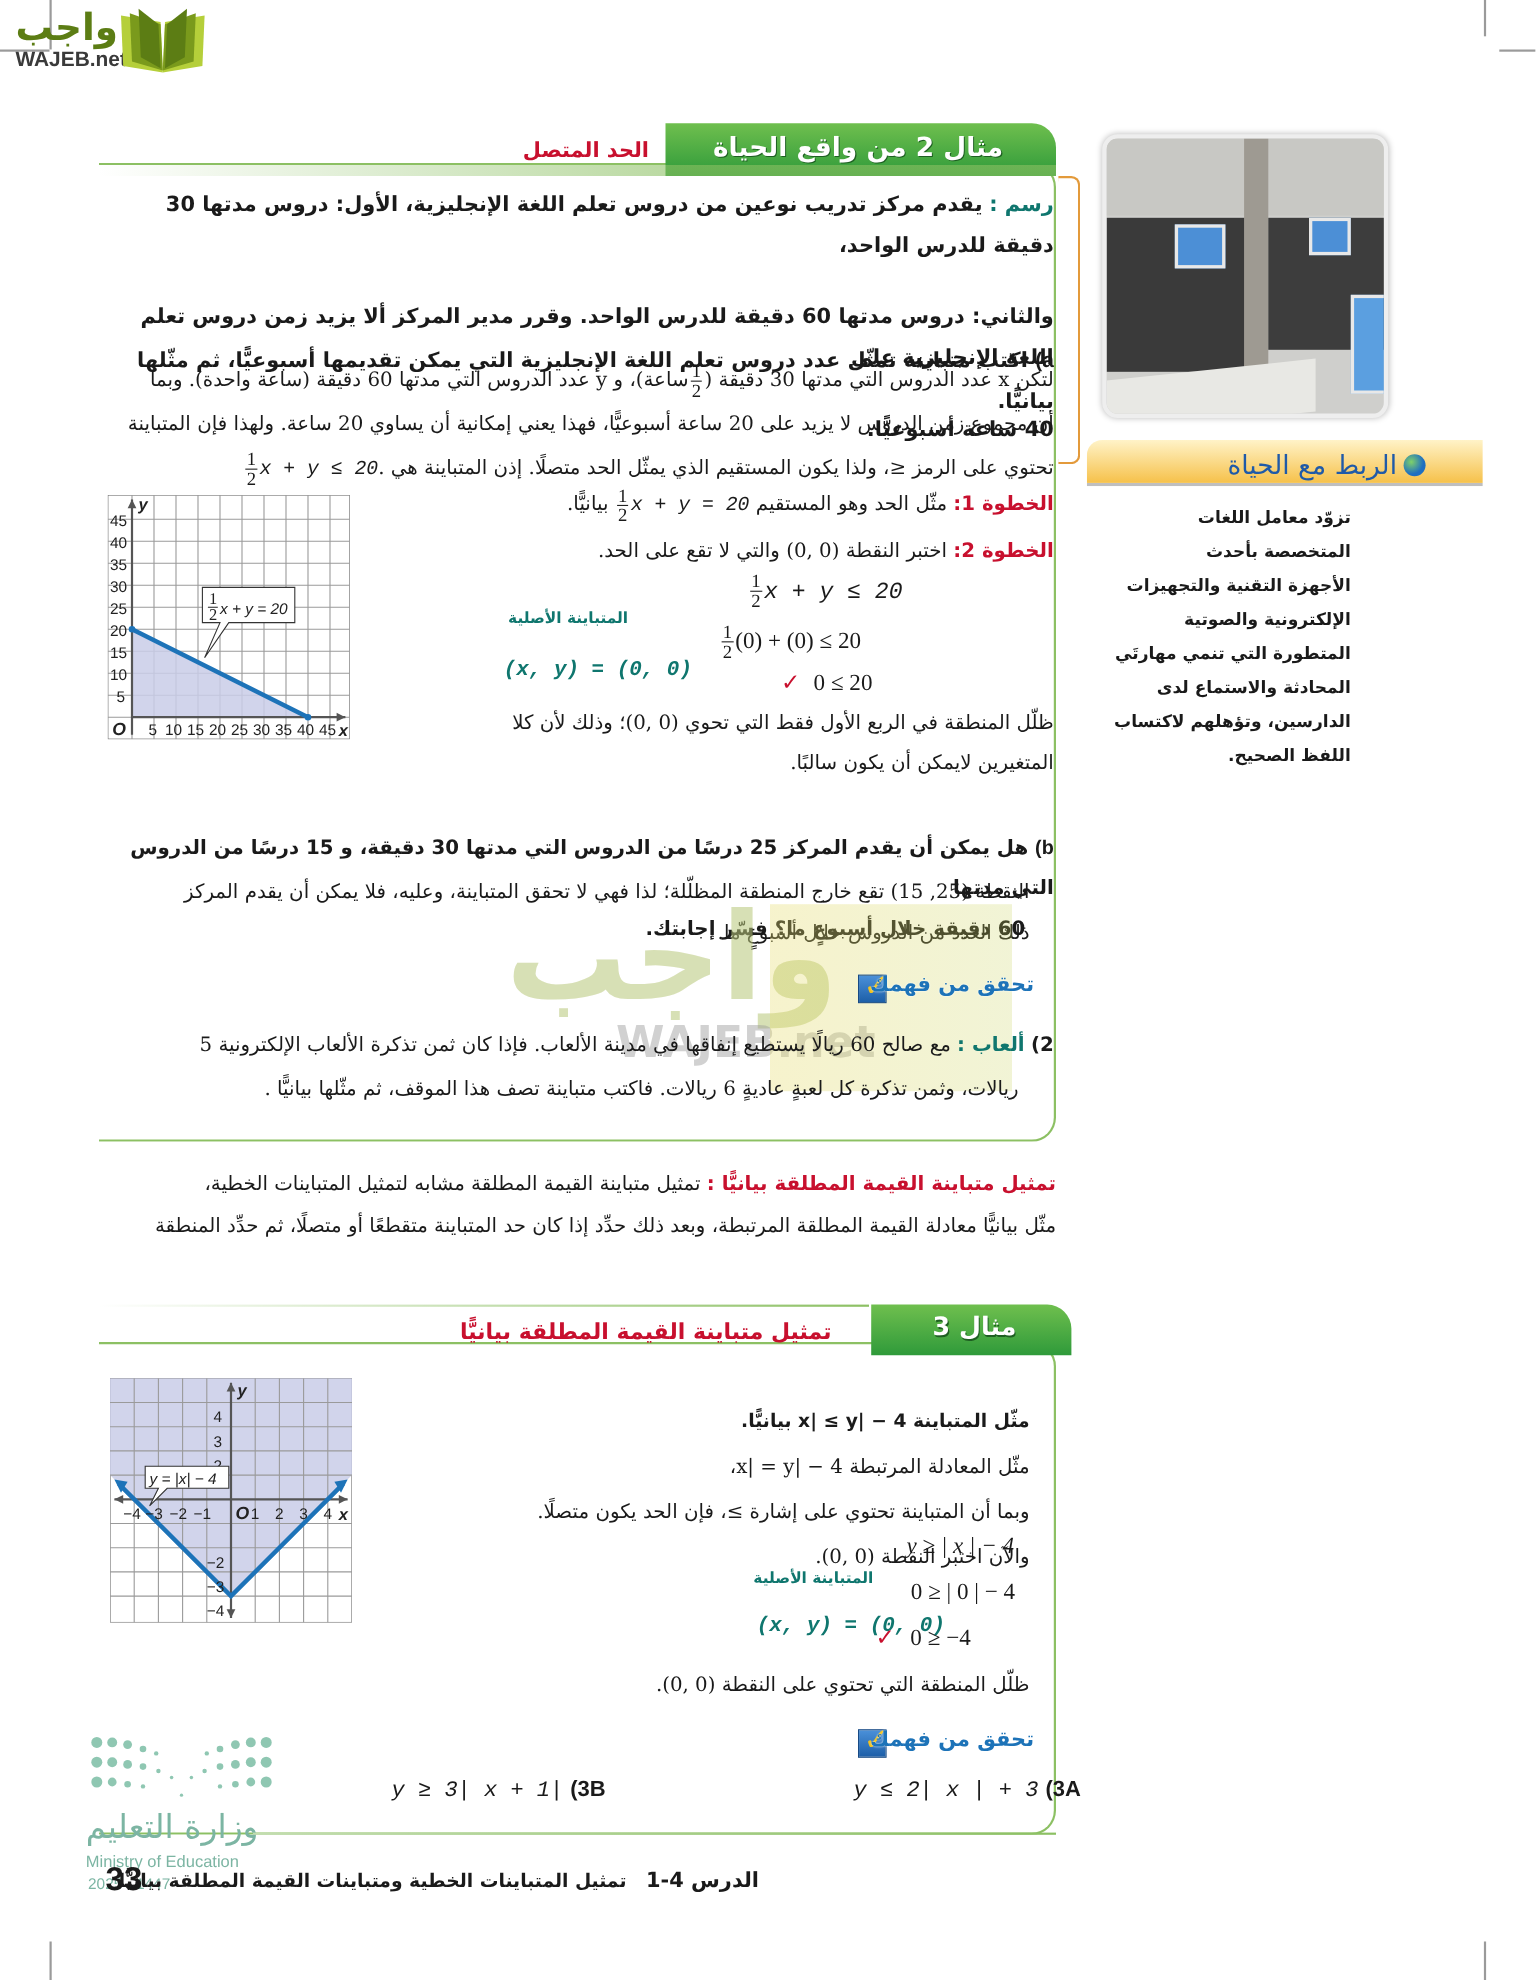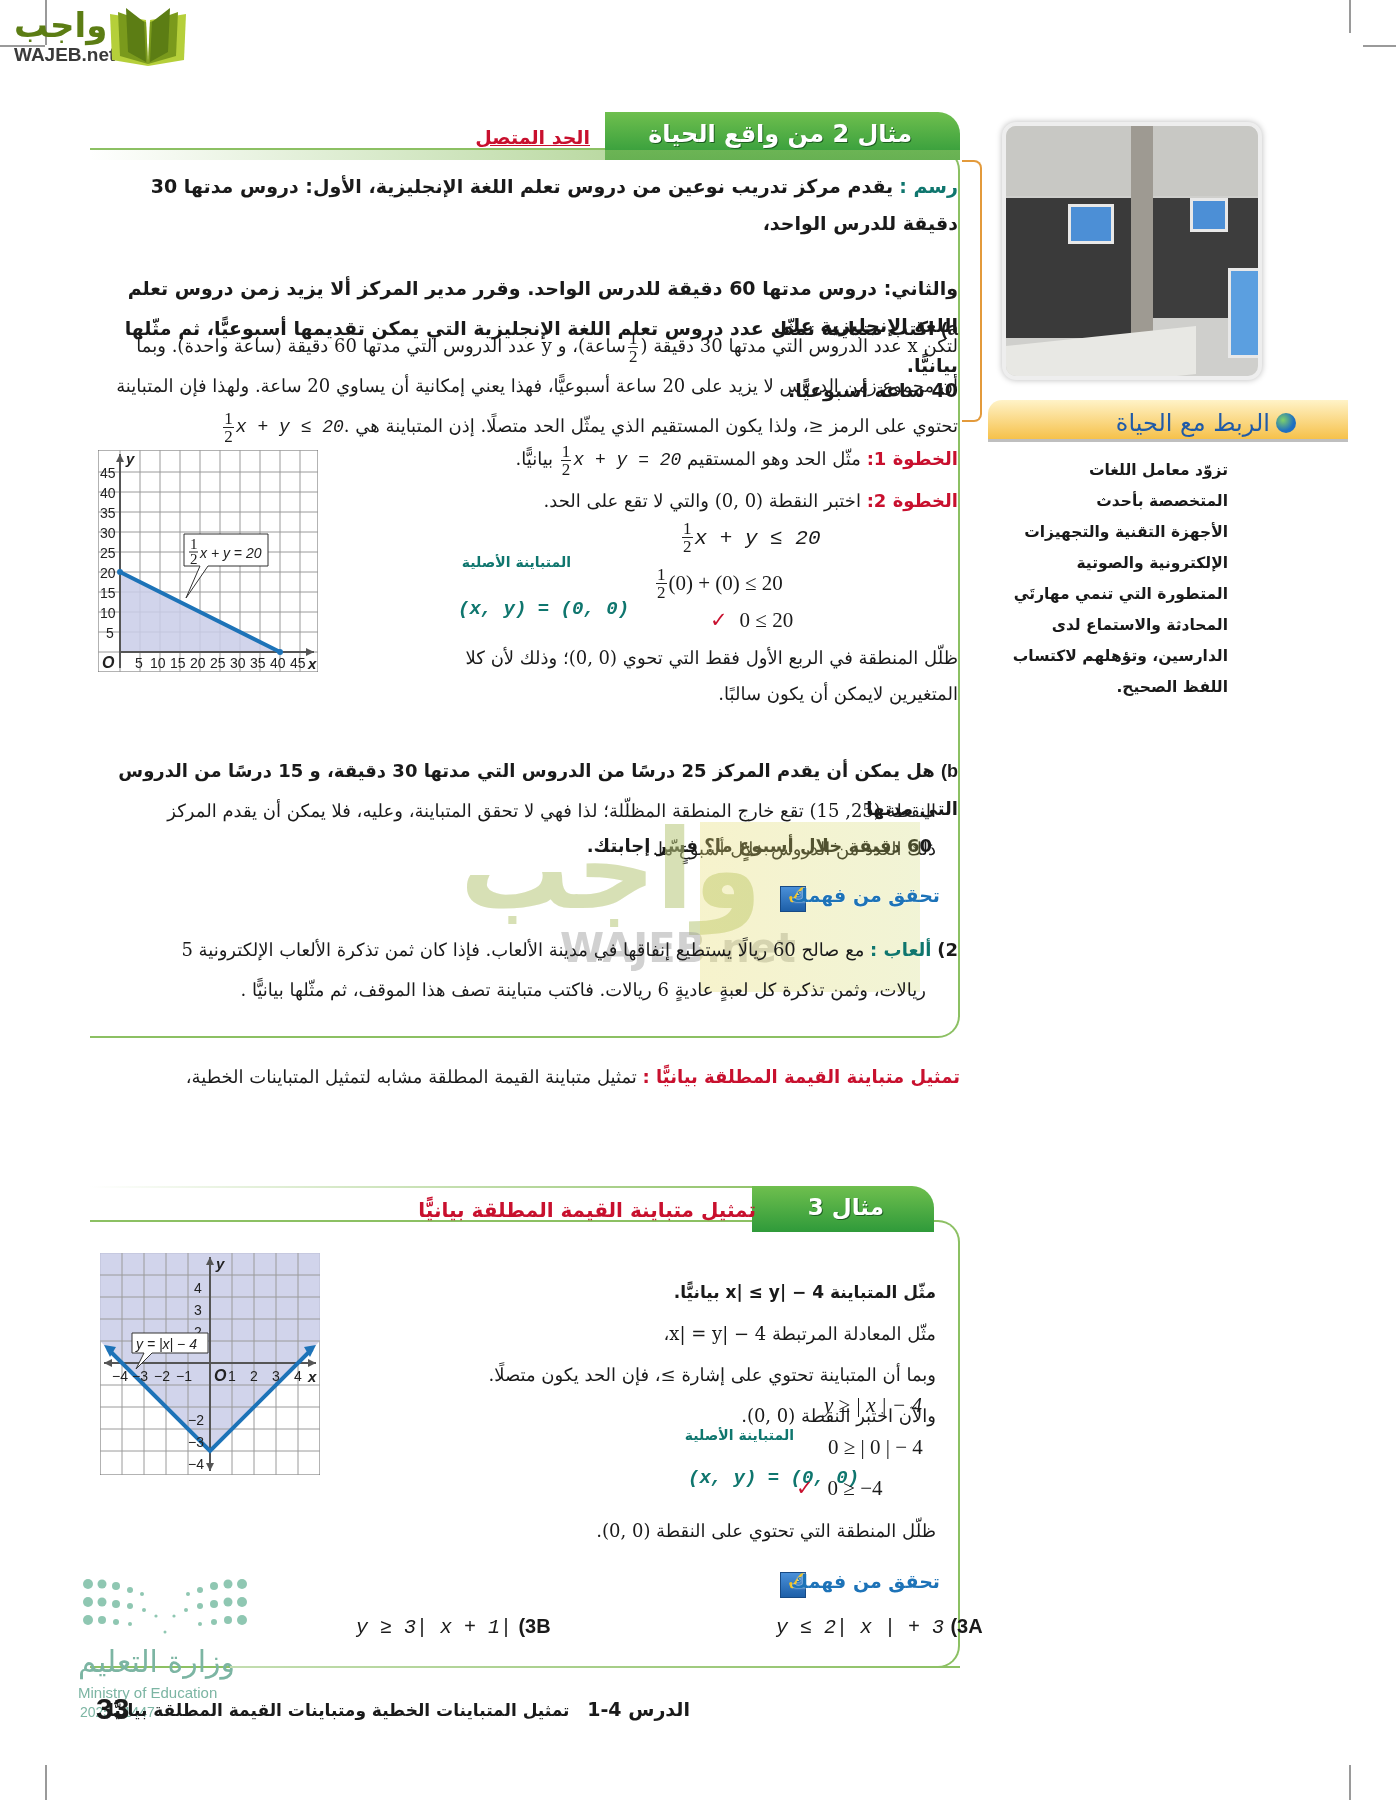--- a/index.html
+++ b/index.html
@@ -62,21 +62,21 @@
     <path d="M40 56 L22 46 L20 2 L38 16 Z" fill="#5c7d14"></path>
     <path d="M44 56 L62 46 L64 2 L46 16 Z" fill="#5c7d14"></path>
   </svg>
 </div>
 
 <div class="ex-box" style="left:90px;top:148px;width:870px;height:890px;"></div>
 <div class="ex-tab" style="left:605px;top:112px;width:355px;height:48px;">
   <div class="abs title rtl" style="right:48px;top:8px;font-size:24px;white-space:nowrap;">مثال 2 من واقع الحياة</div>
 </div>
 <div class="abs" style="left:90px;top:150px;width:870px;height:10px;background:linear-gradient(90deg,#ffffff,#8cc063 60%);border-radius:0 0 0 0;opacity:.6;"></div>
-<div class="abs ex-subtitle rtl" style="right:806px;top:126px;font-size:19px;width:200px;text-decoration:underline;">الحد المتصل</div>
+<div class="abs ex-subtitle rtl" style="right:806px;top:126px;font-size:19px;width:200px;">الحد المتصل</div>
 
 <div class="abs" style="left:962px;top:160px;width:20px;height:262px;border:2px solid #e39a3b;border-left:none;border-radius:0 8px 8px 0;"></div>
 
 <div class="abs rtl para" style="right:438px;left:96px;top:168px;">
   <div><span class="bold blue">رسم :</span> <span class="bold">يقدم مركز تدريب نوعين من دروس تعلم اللغة الإنجليزية، الأول: دروس مدتها 30 دقيقة للدرس الواحد،</span></div>
   <div class="bold">والثاني: دروس مدتها 60 دقيقة للدرس الواحد. وقرر مدير المركز ألا يزيد زمن دروس تعلم اللغة الإنجليزية على</div>
   <div class="bold">40 ساعة أسبوعيًّا.</div>
 </div>
 
 <div class="abs rtl para bold" style="right:438px;left:96px;top:282px;">
@@ -255,25 +255,26 @@
   <div>الأجهزة التقنية والتجهيزات</div>
   <div>الإلكترونية والصوتية</div>
   <div>المتطورة التي تنمي مهارتَي</div>
   <div>المحادثة والاستماع لدى</div>
   <div>الدارسين، وتؤهلهم لاكتساب</div>
   <div>اللفظ الصحيح.</div>
 </div>
 
 <div class="abs rtl serif" style="right:436px;left:86px;top:1058px;font-size:18px;line-height:38px;">
   <div><span class="bold red" style="font-family:'DejaVu Sans',sans-serif;font-size:18px;">تمثيل متباينة القيمة المطلقة بيانيًّا :</span> <span>تمثيل متباينة القيمة المطلقة مشابه لتمثيل المتباينات الخطية،</span></div>
+  <div>مثّل بيانيًّا معادلة القيمة المطلقة المرتبطة، وبعد ذلك حدِّد إذا كان حد المتباينة متقطعًا أو متصلًا، ثم حدِّد المنطقة</div>
 </div>
 
 <div class="ex-box" style="left:90px;top:1220px;width:870px;height:448px;"></div>
 <div class="abs" style="left:90px;top:1186px;width:700px;height:2px;background:linear-gradient(90deg,#ffffff,#8cc063);"></div>
-<div class="ex-tab" style="left:752px;top:1186px;width:182px;height:46px;border-radius:0 22px 0 0;">
+<div class="ex-tab" style="left:792px;top:1186px;width:182px;height:46px;border-radius:0 22px 0 0;">
   <div class="abs title rtl" style="right:50px;top:8px;font-size:23px;white-space:nowrap;">مثال 3</div>
 </div>
 <div class="abs ex-subtitle rtl" style="right:640px;top:1198px;font-size:20px;width:360px;">تمثيل متباينة القيمة المطلقة بيانيًّا</div>
 
 <div class="abs rtl serif" style="right:460px;left:380px;top:1244px;font-size:18px;line-height:41px;">
   <div class="bold" style="font-family:'DejaVu Sans',sans-serif;font-size:17px;">مثّل المتباينة 4 − |x| ≤ y بيانيًّا.</div>
   <div>مثّل المعادلة المرتبطة 4 − |x| = y،</div>
   <div>وبما أن المتباينة تحتوي على إشارة ≥، فإن الحد يكون متصلًا.</div>
   <div>والآن اختبر النقطة (0 ,0).</div>
 </div>

